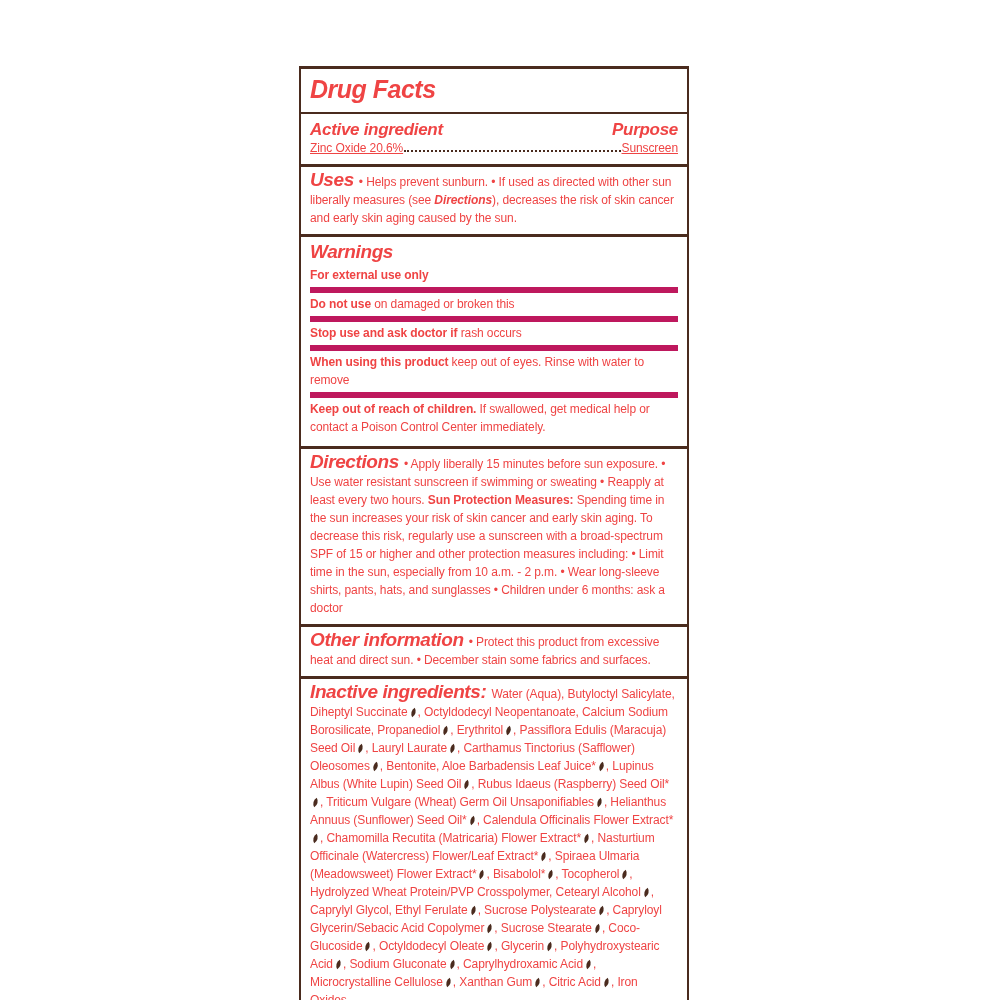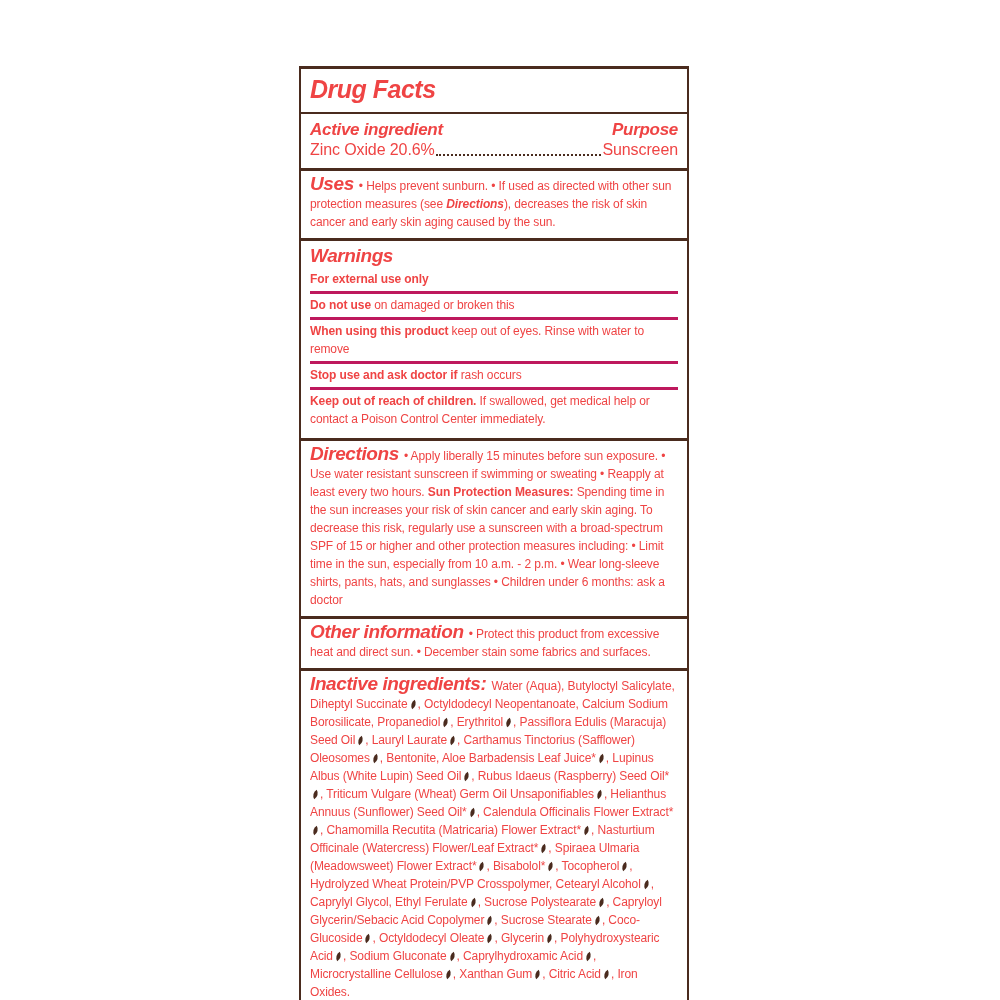--- a/index.html
+++ b/index.html
@@ -24,38 +24,38 @@
     font-size:25px;font-weight:bold;font-style:italic;
     letter-spacing:-0.5px;line-height:1.15;padding:2px 0 1px;
   }
   .ai-row{
     display:flex;justify-content:space-between;align-items:flex-start;
     padding-top:2px;
   }
   .ai-head{font-size:17px;font-weight:bold;font-style:italic;letter-spacing:-0.3px;}
   .zinc-row{
     display:flex;align-items:flex-end;
-    font-size:16px;letter-spacing:-0.1px;padding:1px 0 2px;
+    font-size:12px;letter-spacing:-0.1px;padding:1px 0 2px;text-decoration:underline;
   }
   .leader{flex:1;border-bottom:2px dotted #4a2b1e;margin:0 1px 3px;}
   .body{
     margin:0;font-size:12px;line-height:18px;letter-spacing:-0.1px;
   }
   .sh{
     font-size:19px;font-weight:bold;font-style:italic;
     letter-spacing:-0.4px;margin-right:5px;line-height:18px;
   }
   .sh.block{display:block;margin:0 0 1px 0;line-height:22px;}
   .b{font-weight:bold;}
   .bi{font-weight:bold;font-style:italic;}
   .wrow{
     margin:0;font-size:12px;line-height:18px;letter-spacing:-0.1px;
     padding:2px 0 3px;
   }
-  .wrow:not(:last-child){border-bottom:3px solid #be185d;}
+  .wrow:not(:last-child){border-bottom:6px solid #be185d;}
   .leaf{
     display:inline-block;width:7px;height:7px;background:#4a2b1e;
     border-radius:0 100% 0 100%;
     transform:rotate(60deg);
     margin:0 1px 0 2px;
   }
 </style>
 </head>
 <body>
 
@@ -75,31 +75,31 @@
       <div class="zinc-row">
         <span>Zinc Oxide 20.6%</span>
         <span class="leader"></span>
         <span>Sunscreen</span>
       </div>
     </div>
     <div class="hr3"></div>
 
     <div class="sec">
       <p class="body">
-        <span class="sh">Uses</span><span><span>• Helps prevent sunburn. • If used as directed with other sun protection measures (see </span><span class="bi">Directions</span><span>), decreases the risk of skin cancer and early skin aging caused by the sun.</span></span>
+        <span class="sh">Uses</span><span><span>• Helps prevent sunburn. • If used as directed with other sun liberally measures (see </span><span class="bi">Directions</span><span>), decreases the risk of skin cancer and early skin aging caused by the sun.</span></span>
       </p>
     </div>
     <div class="hr3"></div>
 
     <div class="sec">
       <span class="sh block">Warnings</span>
       <p class="wrow"><span class="b">For external use only</span></p>
       <p class="wrow"><span class="b">Do not use</span><span> on damaged or broken this</span></p>
+      <p class="wrow"><span class="b">Stop use and ask doctor if</span><span> rash occurs</span></p>
       <p class="wrow"><span class="b">When using this product</span><span> keep out of eyes. Rinse with water to remove</span></p>
-      <p class="wrow"><span class="b">Stop use and ask doctor if</span><span> rash occurs</span></p>
       <p class="wrow"><span class="b">Keep out of reach of children.</span><span> If swallowed, get medical help or contact a Poison Control Center immediately.</span></p>
     </div>
     <div class="hr3"></div>
 
     <div class="sec">
       <p class="body">
         <span class="sh">Directions</span><span><span>• Apply liberally 15 minutes before sun exposure. • Use water resistant sunscreen if swimming or sweating • Reapply at least every two hours. </span><span class="b">Sun Protection Measures:</span><span> Spending time in the sun increases your risk of skin cancer and early skin aging. To decrease this risk, regularly use a sunscreen with a broad-spectrum SPF of 15 or higher and other protection measures including: • Limit time in the sun, especially from 10 a.m. - 2 p.m. • Wear long-sleeve shirts, pants, hats, and sunglasses • Children under 6 months: ask a doctor</span></span>
       </p>
     </div>
     <div class="hr3"></div>

